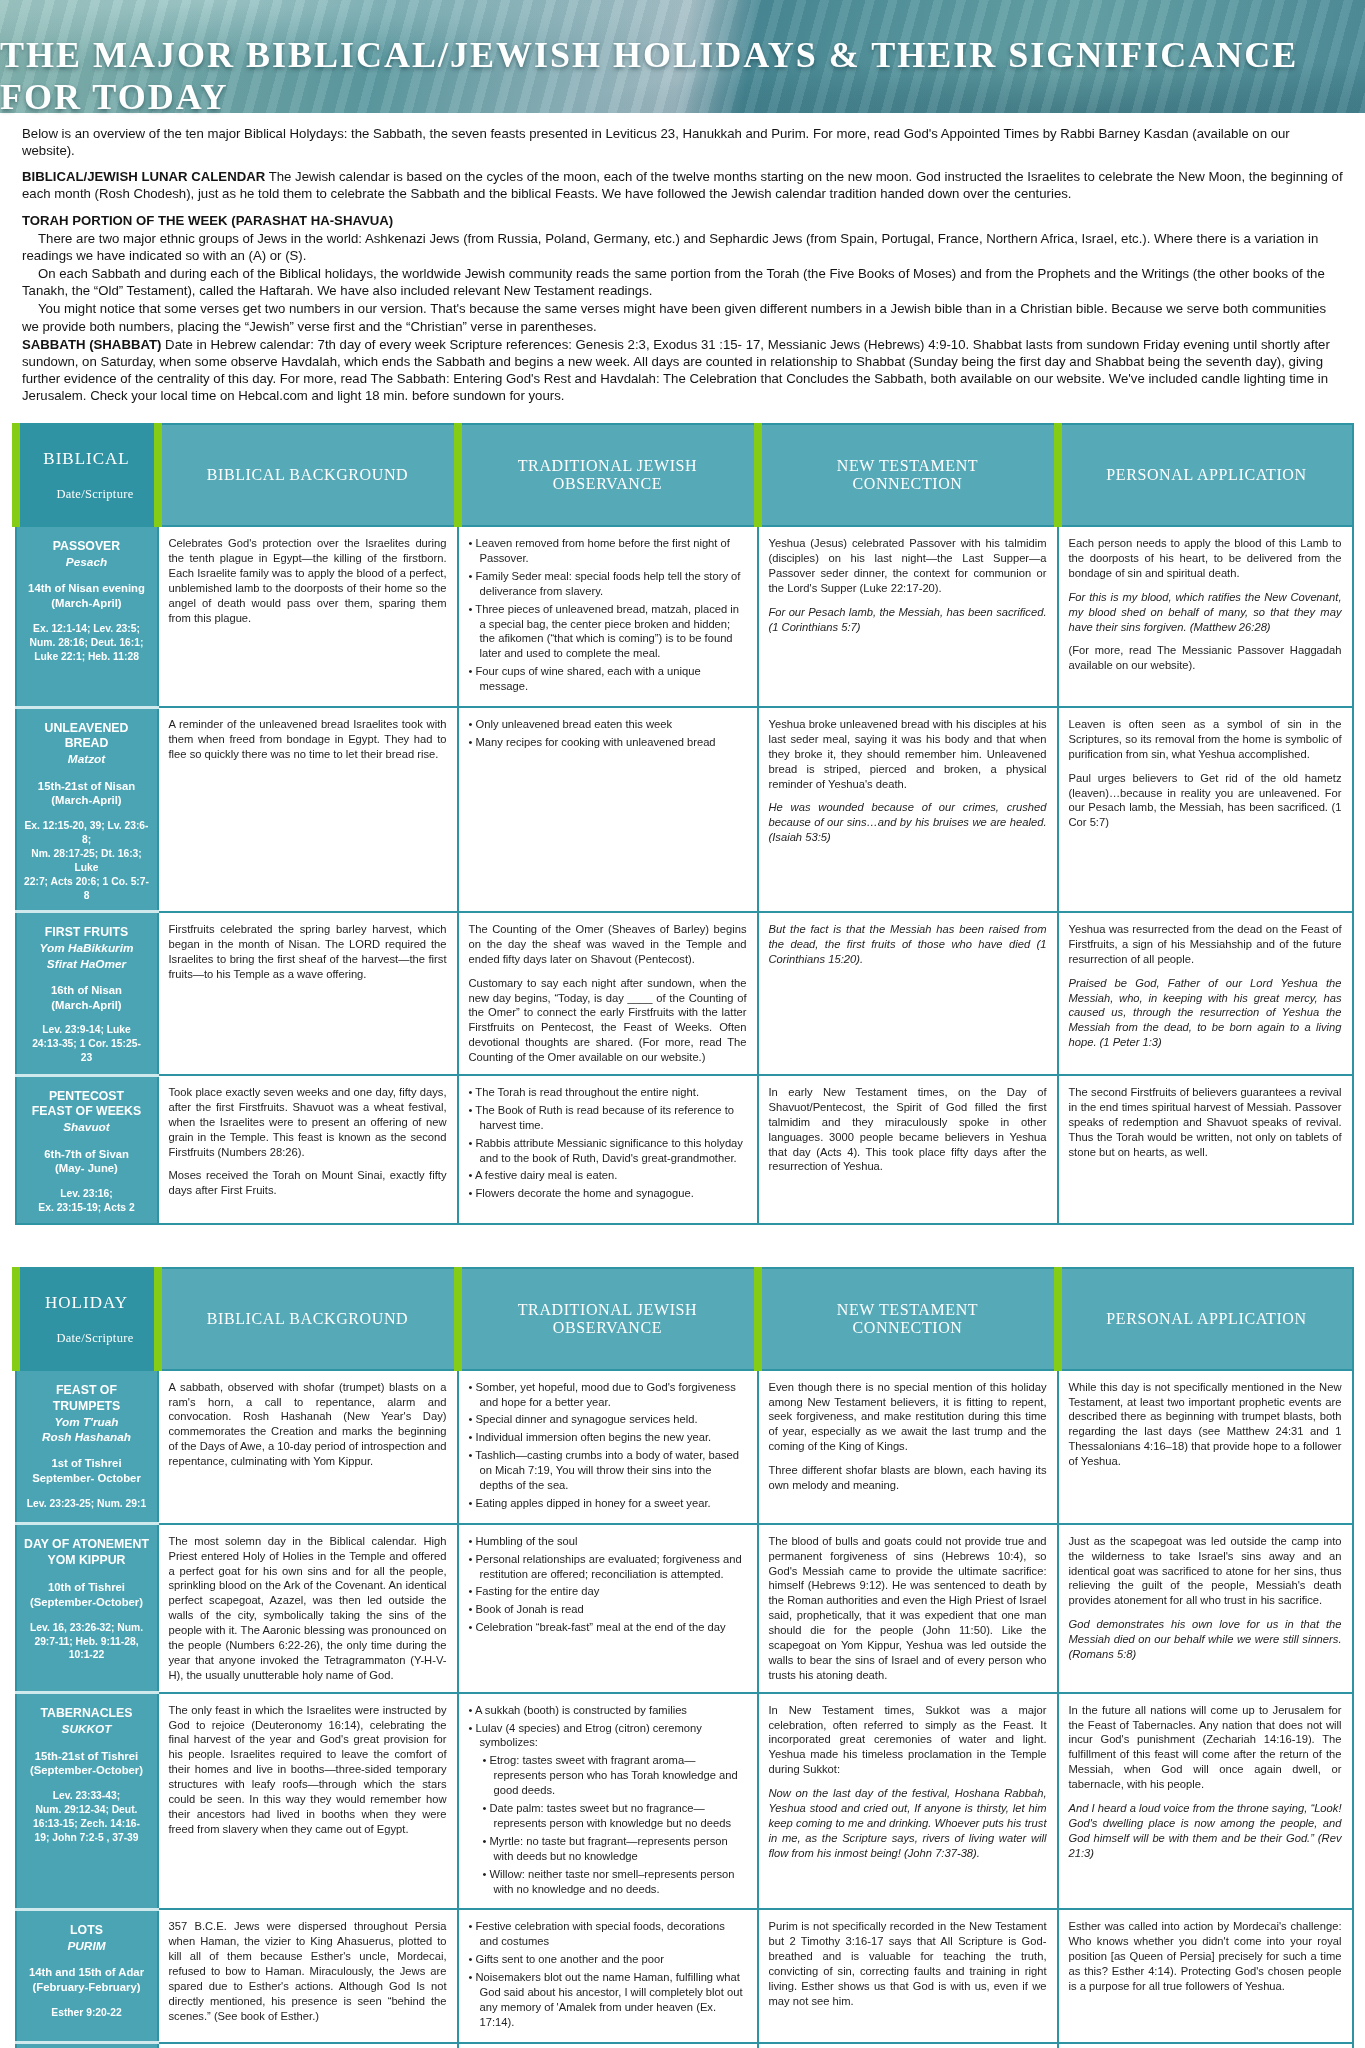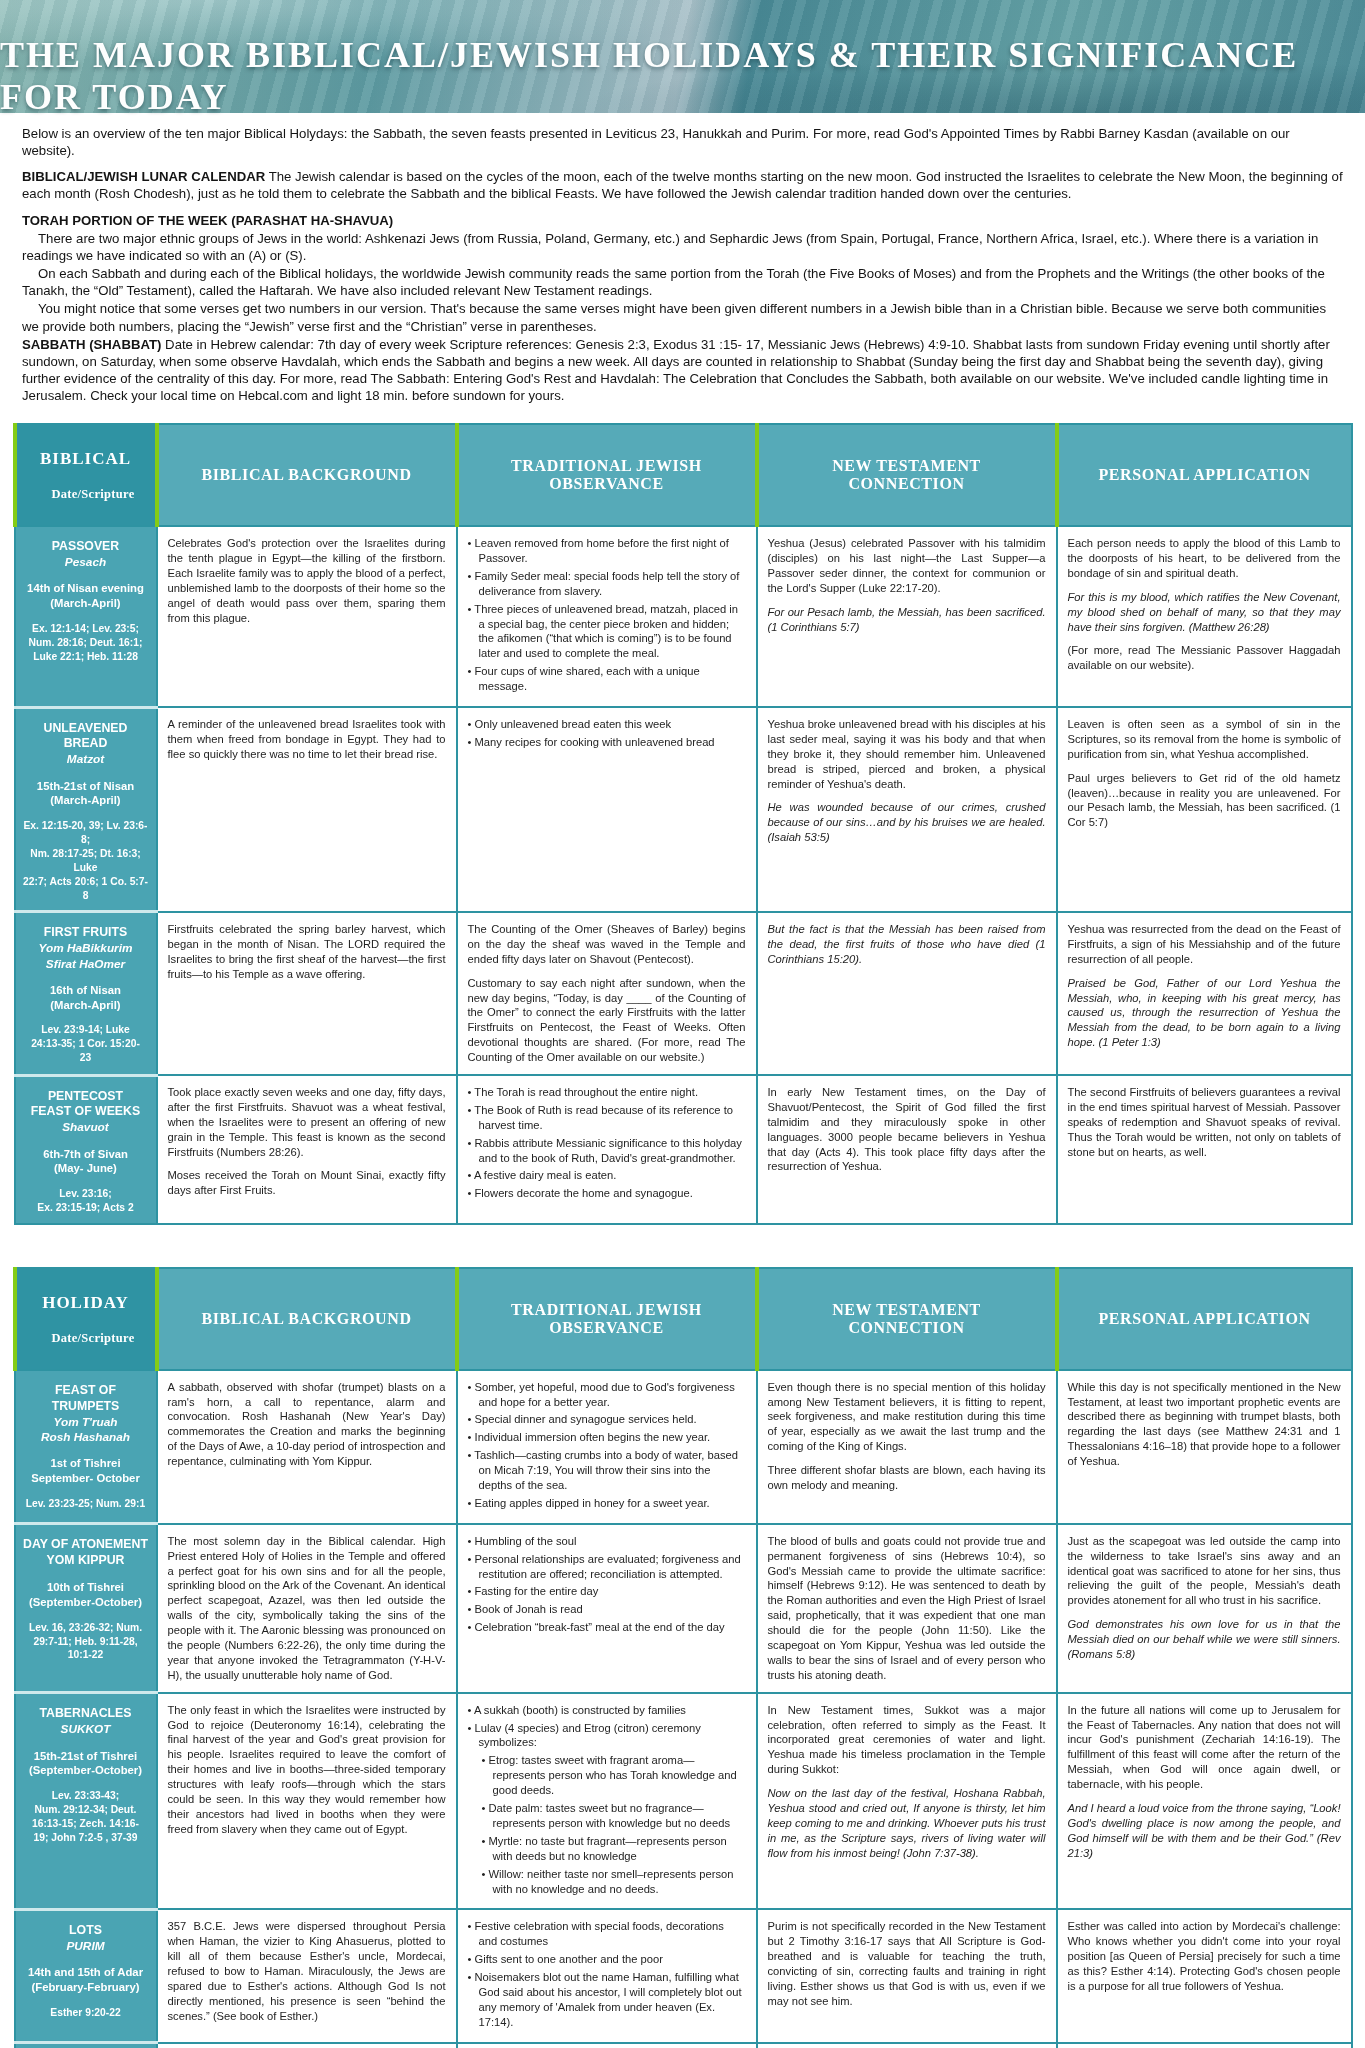--- a/index.html
+++ b/index.html
@@ -27,22 +27,22 @@
   .intro p { margin:0 0 9px 0; }
   .intro .indent { text-indent:16px; margin-bottom:1px; }
   .lead { font-weight:bold; }
   .leadline { font-weight:bold; margin-bottom:1px; }
 
   
   .tbl { width:1337px; margin:6px auto 0 auto; border-collapse:collapse; table-layout:fixed; border:2px solid #2e93a2; }
   .tbl col.w1{width:142px;} .tbl col.w2{width:300px;} .tbl col.w3{width:300px;} .tbl col.w4{width:300px;} .tbl col.w5{width:295px;}
   .tbl th {
     background:#56aab8; color:#fff; font-family:"Liberation Serif", serif;
-    font-size:16px; font-weight:bold; letter-spacing:.6px; padding:6px 20px;
-    border-left:4px solid #84cc16; line-height:1.12; white-space:pre-line;
+    font-size:16px; font-weight:normal; letter-spacing:.6px; padding:6px 20px;
+    border-left:8px solid #84cc16; line-height:1.12; white-space:pre-line;
   }
   .tbl th.c1h { background:#2f93a3; }
   .c1h .t { font-size:17px; letter-spacing:1px; }
   .c1h .s { font-size:12.5px; letter-spacing:.3px; margin-top:1px;text-align:right; }
   .tbl td { border-left:2px solid #2e93a2; border-top:2px solid #2e93a2; vertical-align:top; }
   .tbl td.c1 {
     background:#4aa4b3; color:#fff; text-align:center; padding:12px 5px 8px 5px;
     border-top:3px solid #cfe9ec;
   }
   .tbl tr.first td.c1 { border-top:2px solid #2e93a2; }
@@ -173,21 +173,21 @@
           </td>
       </tr>
       <tr>
         <td class="c1">
           <div class="hname">FIRST FRUITS</div>
           <div class="halt">Yom HaBikkurim
 Sfirat HaOmer</div>
           <div class="hdate">16th of Nisan
 (March-April)</div>
           <div class="hrefs">Lev. 23:9-14; Luke
-24:13-35; 1 Cor. 15:20-
+24:13-35; 1 Cor. 15:25-
 23</div>
         </td>
         <td class="cell">
             <div>
               <p>Firstfruits celebrated the spring barley harvest, which began in the month of Nisan. The LORD required the Israelites to bring the first sheaf of the harvest—the first fruits—to his Temple as a wave offering.</p>
             </div>
           </td>
         <td class="cell">
             <div>
               <p>The Counting of the Omer (Sheaves of Barley) begins on the day the sheaf was waved in the Temple and ended fifty days later on Shavout (Pentecost).</p>

